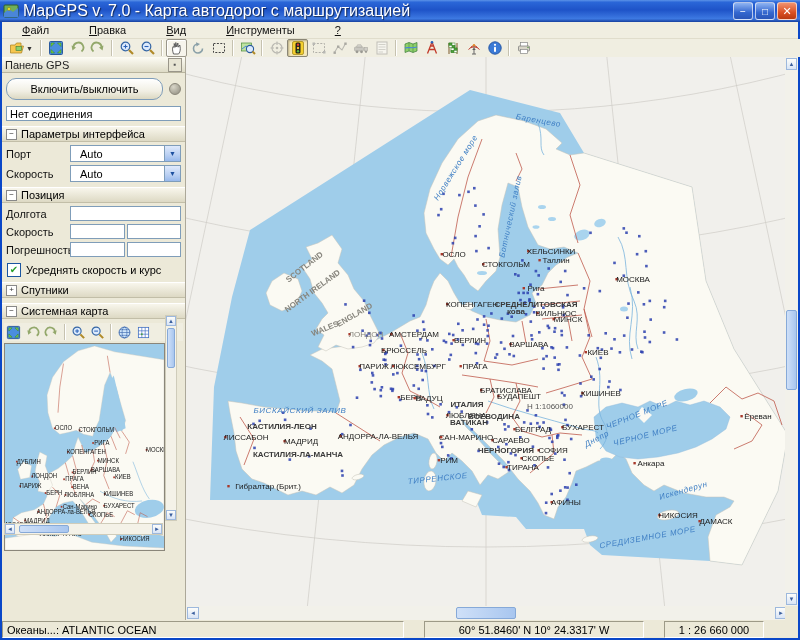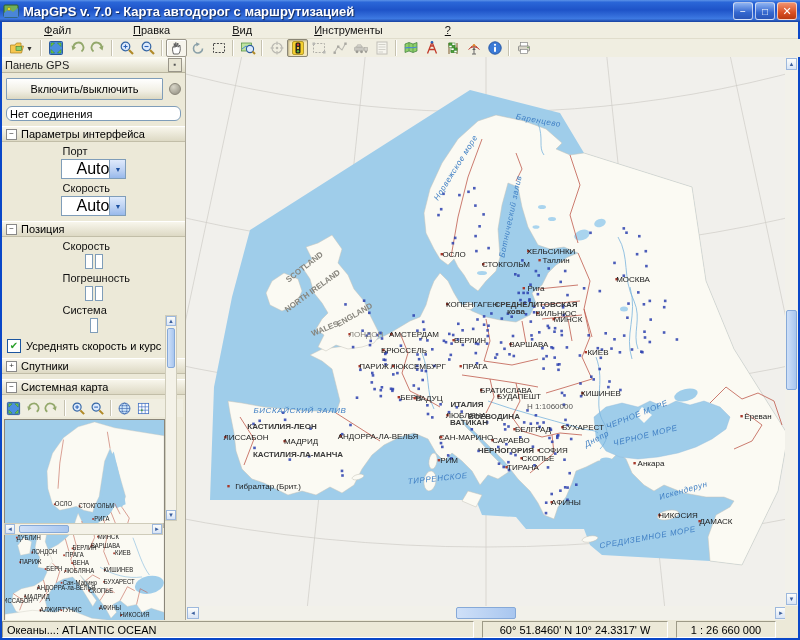--- a/index.html
+++ b/index.html
@@ -3,30 +3,30 @@
 <meta charset="utf-8">
 <style>
   html,body{margin:0;padding:0;width:800px;height:640px;overflow:hidden;
     font-family:"Liberation Sans","DejaVu Sans",sans-serif;background:#ece9d8;}
   #win{position:absolute;inset:0;border:2px solid #0a47c8;border-top:none;box-sizing:border-box;background:#ece9d8;}
   
   #titlebar{position:absolute;left:-2px;top:0;width:800px;height:22px;
     background:linear-gradient(180deg,#5c93e8 0%,#2a66d8 10%,#1e53c8 45%,#3d79e2 85%,#163f9e 100%);
     display:flex;align-items:center;color:#fff;}
   #appicon{width:16px;height:16px;margin:0 4px 0 3px;flex:none;}
-  #wtitle{font-size:13px;font-weight:bold;text-shadow:1px 1px 1px rgba(0,0,0,.6);white-space:nowrap;flex:1;}
+  #wtitle{font-size:16px;font-weight:normal;text-shadow:1px 1px 1px rgba(0,0,0,.6);white-space:nowrap;flex:1;}
   .winbtns{display:flex;gap:2px;margin-right:3px;}
   .wbtn{width:20px;height:18px;border-radius:3px;border:1px solid rgba(255,255,255,.65);
     background:linear-gradient(180deg,#8fb4f2,#3467cf 60%,#2a56b8);color:#fff;font-size:10px;
     display:flex;align-items:center;justify-content:center;box-sizing:border-box;}
   .wbtn.close{background:linear-gradient(180deg,#f0926f,#da4f22 60%,#b93a12);font-size:11px;font-weight:bold;}
   
   #menubar{position:absolute;left:0;top:22px;width:796px;height:16px;background:#f0eee1;
     display:flex;align-items:center;font-size:11px;border-bottom:1px solid #e0ddcc;}
-  .mitem{padding:1px 20px;color:#111;margin-left:22px;}
+  .mitem{padding:1px 20px;color:#111;}
   .mitem u{text-decoration:underline;}
   #toolbar{position:absolute;left:0;top:39px;width:796px;height:18px;background:#f0eee1;
     display:flex;align-items:center;padding-left:3px;}
   .tsep{width:1px;height:16px;background:#c6c2b0;border-right:1px solid #fff;margin:0 3px;flex:none;}
   .tbtn{width:21px;height:18px;display:flex;align-items:center;justify-content:center;
     border:1px solid transparent;border-radius:2px;box-sizing:border-box;flex:none;}
   .tbtn svg{width:16px;height:16px;}
   .tbtn.selected{border-color:#9a968a;background:#f6f4ec;box-shadow:inset 1px 1px 0 #fff;}
   .tbtn.pressed{border-color:#8a8676;background:#f5e8b8;box-shadow:inset 1px 1px 2px rgba(0,0,0,.25);}
   .tbtn.disabled{opacity:.45;filter:grayscale(.9);}
@@ -34,36 +34,36 @@
   .dropcaret{font-size:7px;color:#333;margin-left:1px;}
   
   #gpspanel{position:absolute;left:0;top:57px;width:184px;height:563px;background:#ece9d8;
     border-right:1px solid #aca899;box-sizing:border-box;font-size:11px;overflow:hidden;}
   #panelhdr{height:15px;background:linear-gradient(180deg,#fdfcf5,#dedbc6);border-bottom:1px solid #b8b49e;
     display:flex;align-items:center;padding:0 3px;justify-content:flex-end;}
   #panelhdr span.t{flex:1;font-size:11px;color:#222;}
   #panelclose{width:12px;height:12px;border:1px solid #9a968a;background:#e8e5d4;font-size:8px;
     display:flex;align-items:center;justify-content:center;color:#555;}
   .btnrow{display:flex;align-items:center;margin:5px 4px 0 4px;}
-  #togglebtn{flex:1;height:20px;border:1px solid #7f9db9;border-radius:1px;
+  #togglebtn{flex:1;height:20px;border:1px solid #7f9db9;border-radius:10px;
     background:linear-gradient(180deg,#ffffff,#f1efe4 60%,#dcd8c2);font-size:11px;
     display:flex;align-items:center;justify-content:center;}
   #led{width:10px;height:10px;border-radius:50%;margin-left:6px;flex:none;
     background:radial-gradient(circle at 35% 30%,#d8d5c8,#8e8b7e);border:1px solid #8a867a;}
   .field{background:#fff;border:1px solid #7f9db9;height:15px;box-sizing:border-box;
     font-size:11px;display:flex;align-items:center;padding:0 3px;overflow:hidden;}
-  #connfield{margin:6px 4px 0 4px;border-radius:6px;}
+  #connfield{margin:6px 4px 0 4px;}
   .sechdr{margin-top:5px;height:14px;background:linear-gradient(180deg,#f8f6ec,#ddd9c4);
     border-top:1px solid #fff;border-bottom:1px solid #c2bea8;display:flex;align-items:center;padding:0 4px;gap:4px;}
   .pmbox{width:9px;height:9px;border:1px solid #888;background:#fff;font-size:8px;line-height:7px;
     text-align:center;color:#333;flex:none;}
-  .row{display:flex;align-items:center;margin:3px 4px 0 4px;gap:2px;flex-direction:column;}
+  .row{display:flex;align-items:center;margin:3px 4px 0 4px;gap:2px;}
   .row .lbl{width:62px;flex:none;font-size:11px;color:#111;}
   .combo{flex:1;display:flex;border:1px solid #7f9db9;background:#fff;height:17px;box-sizing:border-box;}
-  .combo .val{flex:1;font-size:16px;display:flex;align-items:center;padding-left:15px;}
+  .combo .val{flex:1;font-size:11px;display:flex;align-items:center;padding-left:9px;}
   .combo .arr{width:15px;background:linear-gradient(180deg,#dfeafc,#b9cff2 60%,#98b9ec);
     border-left:1px solid #7f9db9;display:flex;align-items:center;justify-content:center;
     color:#1c50a0;font-size:7px;}
   .cells{flex:1;display:flex;gap:2px;}
   .cells .field{flex:1;}
   .chkrow{display:flex;align-items:center;margin:6px 4px 0 5px;gap:5px;}
   #chk{width:12px;height:12px;border:1px solid #1c56a0;background:#fff;color:#2aa02a;font-size:10px;
     line-height:11px;text-align:center;flex:none;}
   #mmtoolbar{display:flex;align-items:center;margin:4px 2px 2px 2px;height:18px;background:#f0eee1;}
   .mmbtn{width:19px;height:17px;display:flex;align-items:center;justify-content:center;flex:none;}
@@ -78,25 +78,25 @@
   .sbthumb{position:absolute;background:linear-gradient(90deg,#cfe0f8,#a8c6ef);border:1px solid #86a9d8;
     border-radius:2px;box-sizing:border-box;}
   
   #maparea{position:absolute;left:184px;top:57px;width:603px;height:549px;background:#f1f0ec;overflow:hidden;}
   #mainmap{display:block;width:603px;height:549px;}
   #vscroll{position:absolute;right:0;top:57px;width:13px;height:549px;background:#f2f1ea;}
   #hscroll{position:absolute;left:184px;top:606px;width:603px;height:14px;background:#f2f1ea;}
   #corner{position:absolute;right:0;top:606px;width:13px;height:14px;background:#ece9d8;}
   
   #statusbar{position:absolute;left:0;top:620px;width:796px;height:18px;background:#ece9d8;
-    display:flex;gap:8px;align-items:stretch;font-size:11px;padding-top:1px;box-sizing:border-box;}
+    display:flex;gap:20px;align-items:stretch;font-size:11px;padding-top:1px;box-sizing:border-box;}
   .scell{border:1px solid;border-color:#9d9a87 #fff #fff #9d9a87;display:flex;align-items:center;
     padding:0 4px;white-space:nowrap;overflow:hidden;box-sizing:border-box;}
   #scell-l{flex:1;}
-  #scell-c{width:186px;justify-content:center;}
+  #scell-c{width:220px;justify-content:center;}
   #scell-s{width:100px;justify-content:center;}
   #grip{width:14px;border:none;background:
     linear-gradient(135deg,transparent 50%,#fff 50%) 0 0/0 0;position:relative;}
   text{font-family:"Liberation Sans","DejaVu Sans",sans-serif;}
 </style>
 </head>
 <body>
 
 <div id="win">
 
@@ -325,36 +325,36 @@
           </span>
         </div>
       </div>
 
     <div class="sechdr">
       <span class="pmbox">−</span>
       <span>Позиция</span>
     </div>
     <div id="posrows">
         <div class="row">
+          <span class="lbl">Долгота</span>
+          <span class="cells">
+            <span class="field"></span>
+          </span>
+        </div>
+        <div class="row">
           <span class="lbl">Скорость</span>
           <span class="cells">
             <span class="field"></span>
             <span class="field"></span>
           </span>
         </div>
         <div class="row">
           <span class="lbl">Погрешность</span>
           <span class="cells">
             <span class="field"></span>
-            <span class="field"></span>
-          </span>
-        </div>
-        <div class="row">
-          <span class="lbl">Система</span>
-          <span class="cells">
             <span class="field"></span>
           </span>
         </div>
       </div>
 
     <div class="chkrow">
       <span id="chk">✔</span>
       <span>Усреднять скорость и курс</span>
     </div>
 

